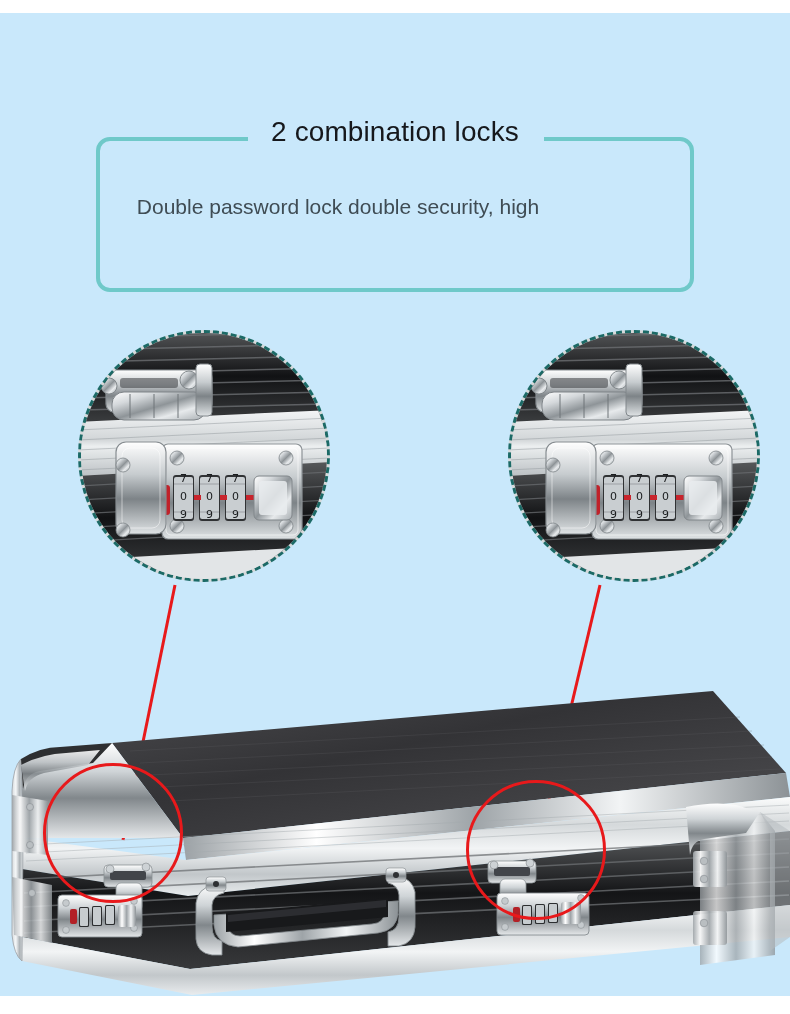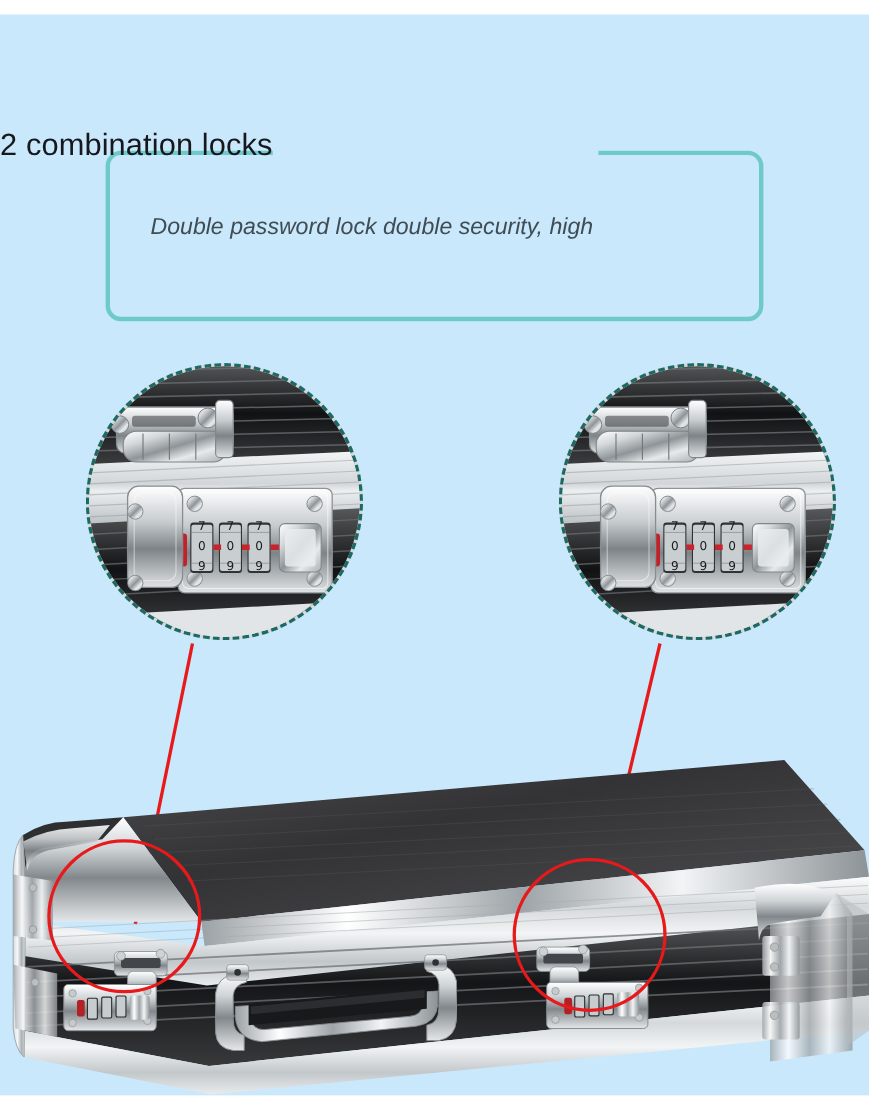--- a/index.html
+++ b/index.html
@@ -49,39 +49,38 @@
     width: 296px;
     height: 26px;
     background: #c9e8fb;
   }
 
   #page-title {
     position: absolute;
     left: 0;
     top: 116px;
     width: 790px;
-    text-align: left;
+    text-align: center;
     font-size: 28px;
     font-weight: 400;
     color: #16181c;
     letter-spacing: 0.1px;
     white-space: nowrap;
   }
 
   #subtitle {
     position: absolute;
     left: 96px;
     top: 186px;
     width: 484px;
     text-align: center;
     color: #3f4c54;
     font-size: 21px;
     line-height: 41px;
     font-weight: 400;
-    font-style: italic;
   }
   #subtitle .line { display: block; }
 
   
   #leaders {
     position: absolute;
     left: 0; top: 0;
     width: 790px; height: 1014px;
     pointer-events: none;
   }

